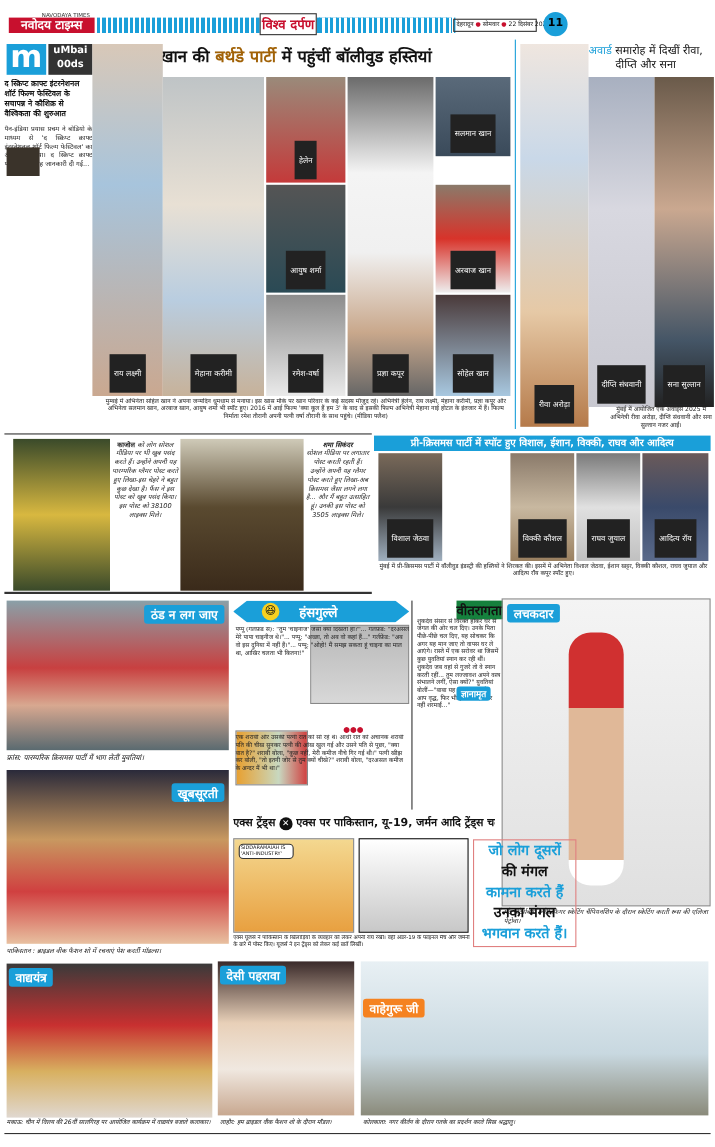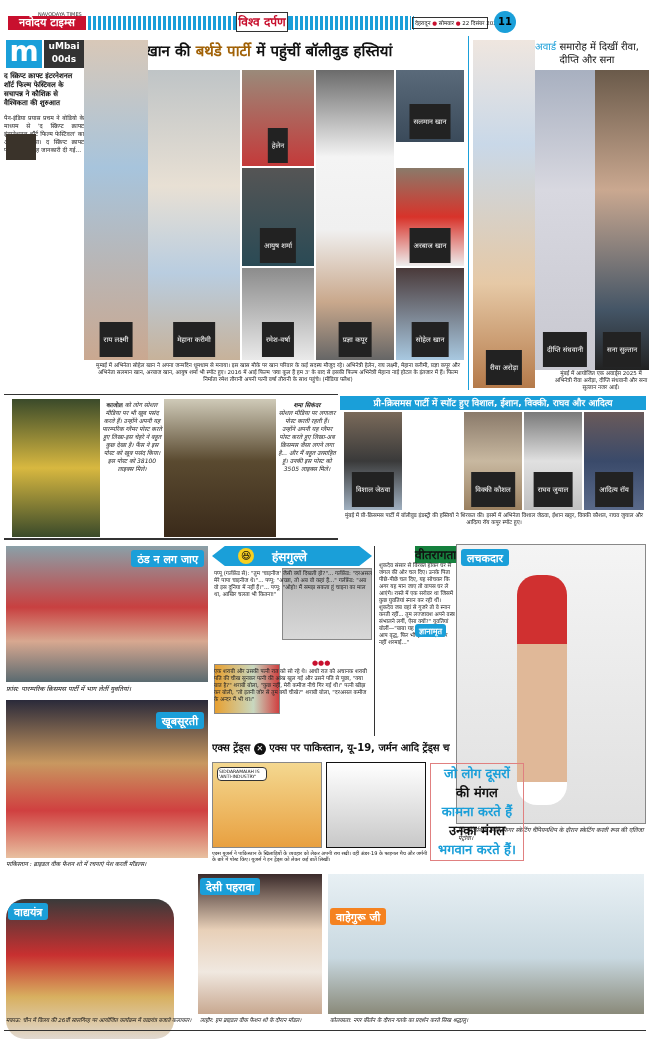--- a/index.html
+++ b/index.html
@@ -163,21 +163,21 @@
 
 <div class="abs" style="left:430px;top:762px;width:24px;height:100px;"></div>
 <div class="abs" style="left:430px;top:763px;width:94px;height:98px;border:1px solid #e08080;text-align:center;font-weight:bold;line-height:19px;font-size:13px;">
   <div style="color:#1a9fd9">जो लोग दूसरों</div>
   <div style="color:#111">की मंगल</div>
   <div style="color:#1a9fd9">कामना करते हैं</div>
   <div style="color:#111">उनका मंगल</div>
   <div style="color:#1a9fd9">भगवान करते हैं।</div>
 </div>
 
-<div class="photo" style="left:6px;top:899px;width:168px;height:140px;background:linear-gradient(#3a3a3a,#c83030 40%,#d8b060 70%,#e0d8d0);border-radius:19px;">
+<div class="photo" style="left:6px;top:876px;width:187px;height:140px;background:linear-gradient(#3a3a3a,#c83030 40%,#d8b060 70%,#e0d8d0);">
   <div class="tag" style="left:2px;top:4px;background:#1a9fd9;">वाद्ययंत्र</div>
 </div>
 <div class="abs" style="left:6px;top:1016px;width:190px;font-size:5.5px;font-style:italic;">मकाऊ: चीन में विलय की 26वीं सालगिरह पर आयोजित कार्यक्रम में वाद्ययंत्र बजाते कलाकार।</div>
 
 <div class="photo" style="left:198px;top:874px;width:124px;height:140px;background:linear-gradient(#3a2a2a,#e8d0b8 40%,#f0e8e0 70%,#c8a890);">
   <div class="tag" style="left:2px;top:4px;background:#1a9fd9;">देसी पहरावा</div>
 </div>
 <div class="abs" style="left:200px;top:1016px;width:126px;font-size:5.5px;font-style:italic;">लाहौर: हम ब्राइडल वीक फैशन शो के दौरान मॉडल।</div>
 
 <div class="photo" style="left:328px;top:874px;width:316px;height:140px;background:linear-gradient(#e8f0f4,#c8d8e0 60%,#8a8a7a);">

